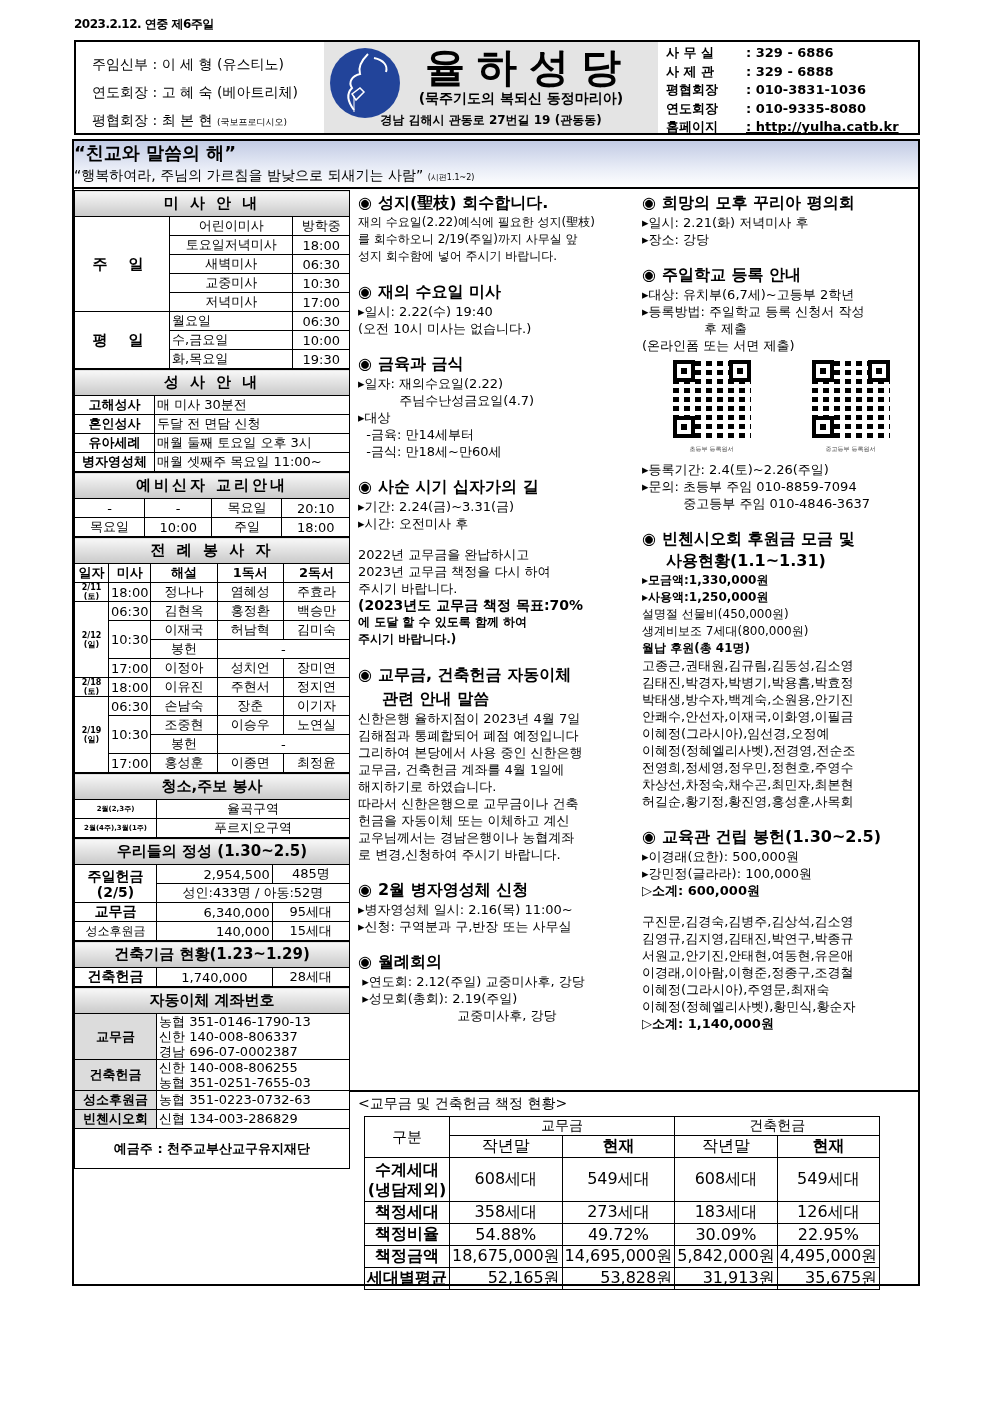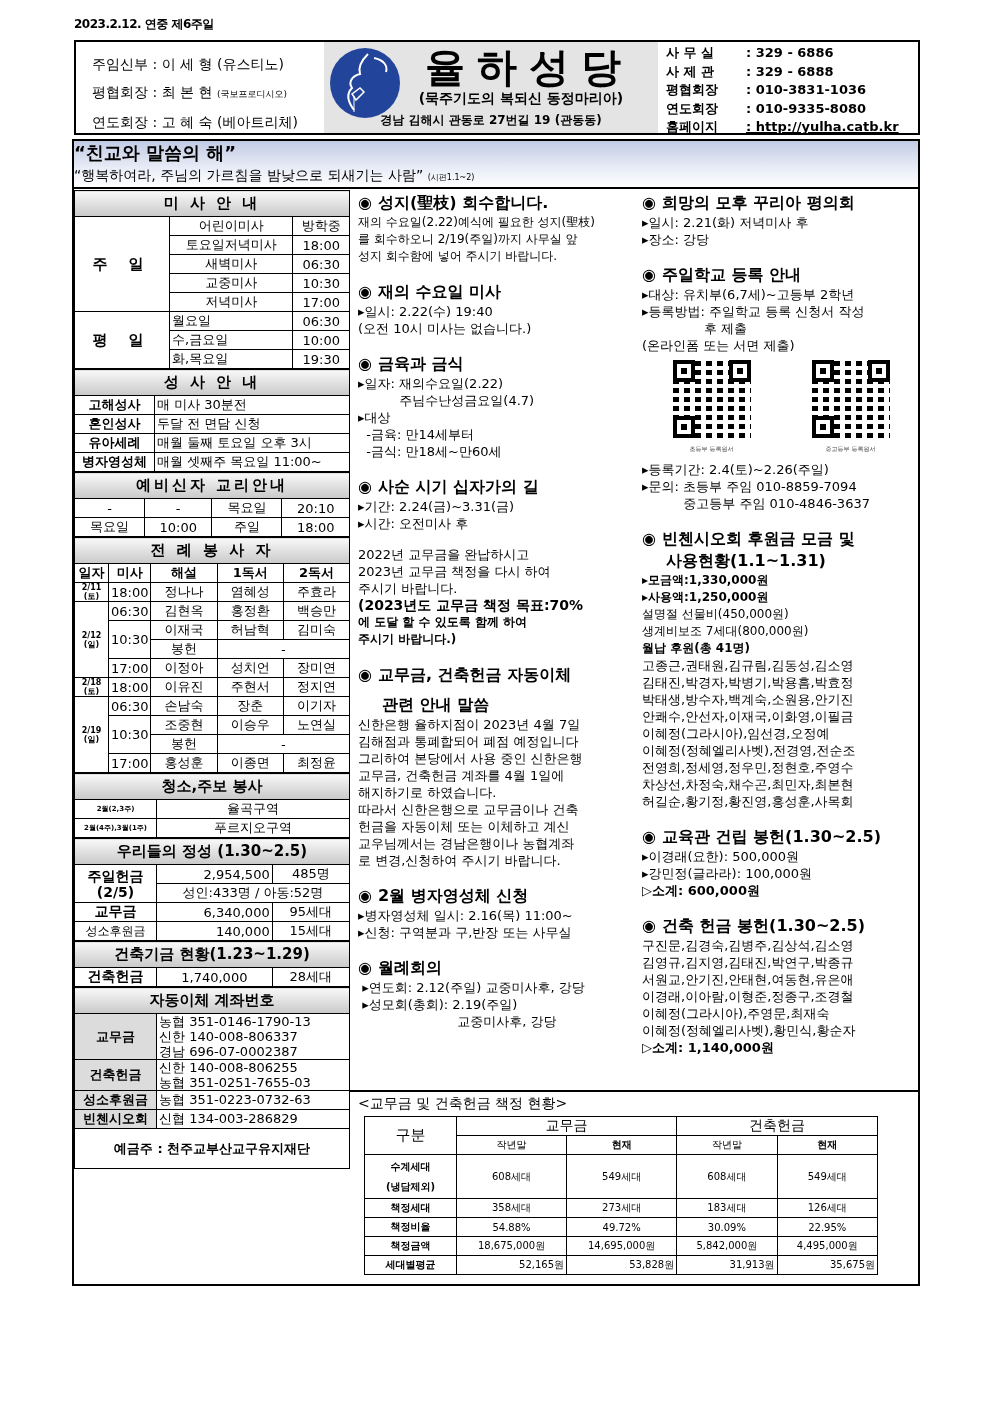--- a/index.html
+++ b/index.html
@@ -46,32 +46,32 @@
 .qr .code{width:78px;height:78px;background:
  repeating-linear-gradient(90deg,#000 0 6px,#fff 6px 11px),#fff;position:relative}
 .qr .code::before{content:"";position:absolute;inset:0;background:
  repeating-linear-gradient(0deg,transparent 0 5px,#fff 5px 9px)}
 .qr .fp{position:absolute;width:22px;height:22px;border:4px solid #000;background:#fff;z-index:2}
 .qr .fp::after{content:"";position:absolute;left:4px;top:4px;width:6px;height:6px;background:#000}
 .qr .cap{font-size:6px;color:#444;margin-top:2px}
 .bottom-tbl{left:358px;top:1094px;width:560px}
 .bottom-tbl .cap{font-size:14px;line-height:18px;margin-bottom:4px}
 .bottom-tbl table{width:514px;margin-left:6px}
-.bottom-tbl td{font-size:10px;height:19px}
+.bottom-tbl td{font-size:16px;height:19px}
 </style>
 </head>
 <body>
 
 <div class="abs date">2023.2.12. 연중 제6주일</div>
 
 <div class="abs header">
   <div class="hdr-left">
     <div><span>주임신부</span> : <span>이 세 형 (유스티노)</span></div>
+    <div><span>연도회장</span> : <span>고 혜 숙 (베아트리체)</span></div>
     <div><span>평협회장</span> : <span>최 본 현</span> <span class="small">(국보프로디시오)</span></div>
-    <div><span>연도회장</span> : <span>고 혜 숙 (베아트리체)</span></div>
   </div>
   <div class="hdr-mid">
     <div class="logo">
       <svg viewBox="0 0 70 70">
           <path d="M38 6 C30 14 28 20 30 26 C22 28 18 34 22 40 C16 46 18 54 24 62" stroke="#fff" stroke-width="2" fill="none"></path>
           <path d="M44 10 C54 12 58 18 56 24" stroke="#fff" stroke-width="2" fill="none"></path>
           <path d="M22 46 L30 40 L34 44 L26 52 Z" fill="none" stroke="#fff" stroke-width="1.5"></path>
           <line x1="24" y1="48" x2="24" y2="64" stroke="#fff" stroke-width="1"></line>
         </svg>
     </div>
@@ -362,21 +362,21 @@
   <p>▸시간: 오전미사 후</p>
   <div class="sp"></div>
   <p> 2022년 교무금을 완납하시고</p>
   <p> 2023년 교무금 책정을 다시 하여</p>
   <p> 주시기 바랍니다.</p>
   <p class="b" style="font-size:14px">(2023년도 교무금 책정 목표:70%</p>
   <p class="b" style="font-size:12px">에 도달 할 수 있도록 함께 하여</p>
   <p class="b" style="font-size:12px">주시기 바랍니다.)</p>
   <div class="sp"></div>
   <h3><span class="ic">◉</span><span>교무금, 건축헌금 자동이체</span></h3>
-  <h3 style="padding-left:24px;margin-top:8px">관련 안내 말씀</h3>
+  <h3 style="padding-left:24px;margin-top:2px">관련 안내 말씀</h3>
   <p>신한은행 율하지점이 2023년 4월 7일</p>
   <p>김해점과 통폐합되어 폐점 예정입니다</p>
   <p>그리하여 본당에서 사용 중인 신한은행</p>
   <p>교무금, 건축헌금 계좌를 4월 1일에</p>
   <p>해지하기로 하였습니다.</p>
   <p>따라서 신한은행으로 교무금이나 건축</p>
   <p>헌금을 자동이체 또는 이체하고 계신</p>
   <p>교우님께서는 경남은행이나 농협계좌</p>
   <p>로 변경,신청하여 주시기 바랍니다.</p>
   <div class="sp"></div>
@@ -437,21 +437,20 @@
   <p>이혜정(정혜엘리사벳),전경영,전순조</p>
   <p>전영희,정세영,정우민,정현호,주영수</p>
   <p>차상선,차정숙,채수곤,최민자,최본현</p>
   <p>허길순,황기정,황진영,홍성훈,사목회</p>
   <div class="sp"></div>
   <h3><span class="ic">◉</span><span>교육관 건립 봉헌(1.30~2.5)</span></h3>
   <p> ▸이경래(요한): 500,000원</p>
   <p> ▸강민정(글라라): 100,000원</p>
   <p class="b">▷소계: 600,000원</p>
   <div class="sp"></div>
-  <h3><span class="ic">◉</span><span>건축 헌금 봉헌(1.30~2.5)</span></h3>
   <p>구진문,김경숙,김병주,김상석,김소영</p>
   <p>김영규,김지영,김태진,박연구,박종규</p>
   <p>서원교,안기진,안태현,여동현,유은애</p>
   <p>이경래,이아람,이형준,정종구,조경철</p>
   <p>이혜정(그라시아),주영문,최재숙</p>
   <p>이혜정(정혜엘리사벳),황민식,황순자</p>
   <p class="b">▷소계: 1,140,000원</p>
 </div>
 
 <div class="abs" style="left:350px;top:1090px;width:570px;border-top:2px solid #000"></div>

